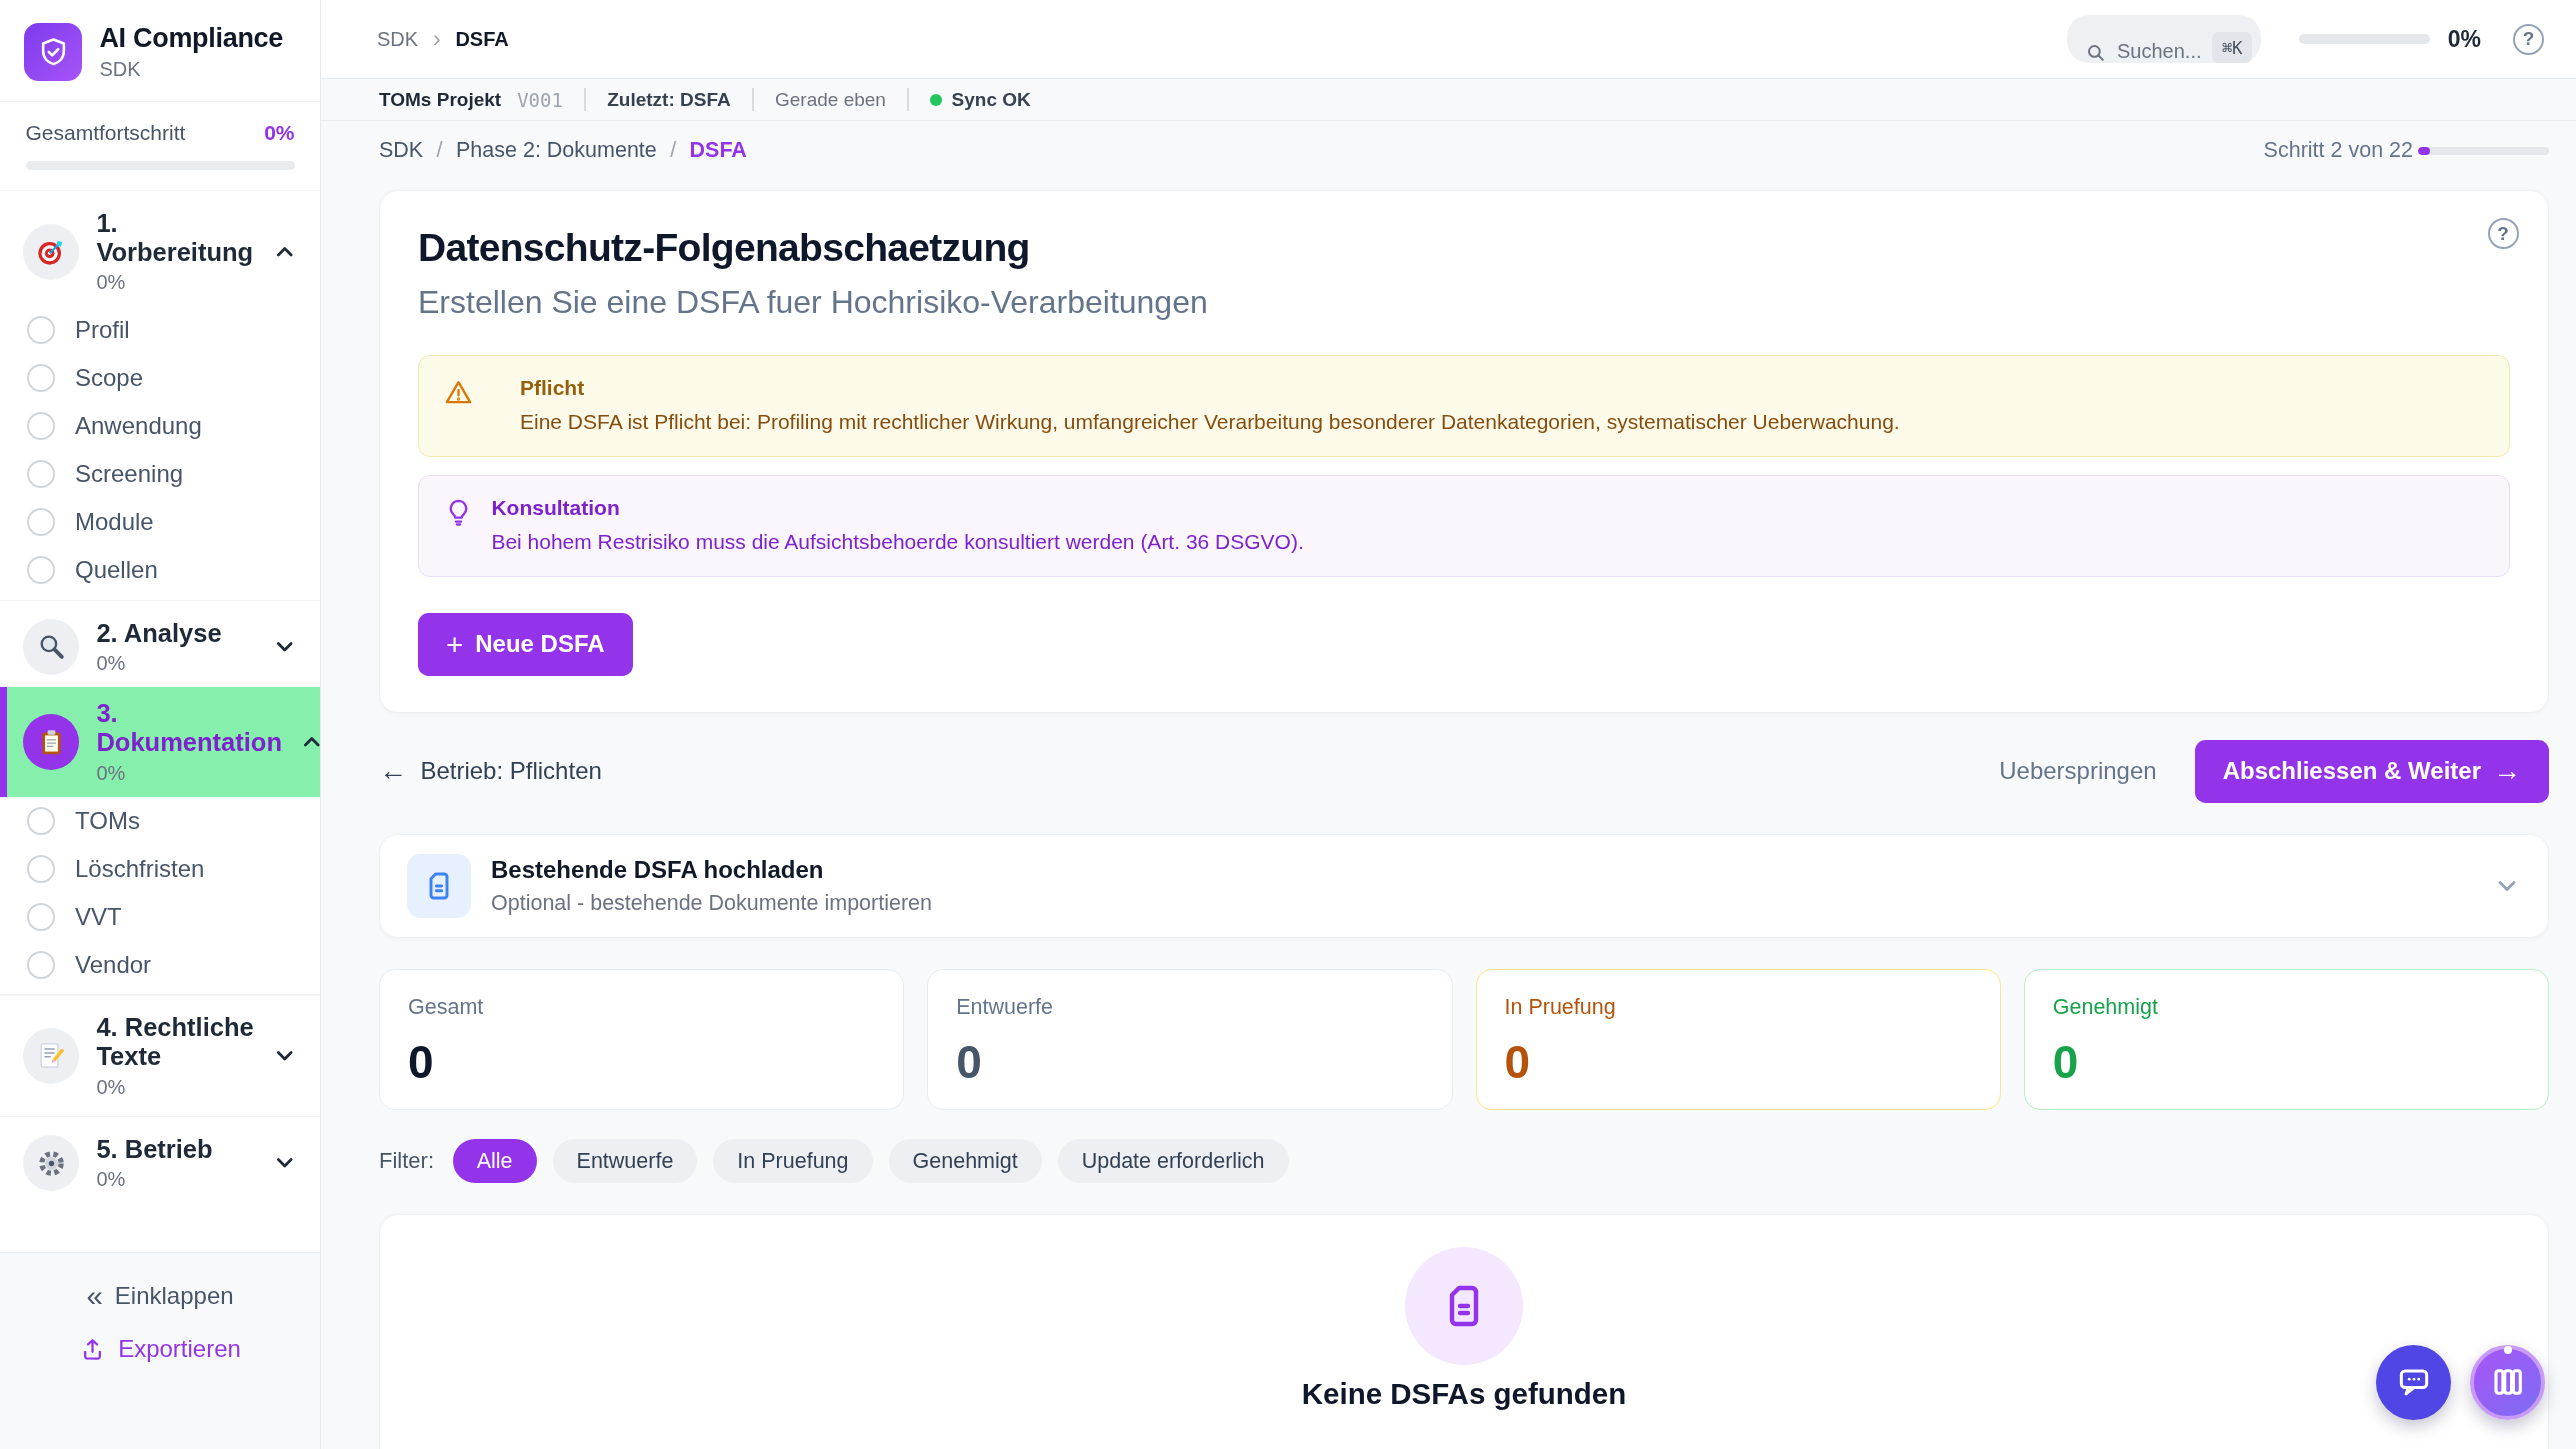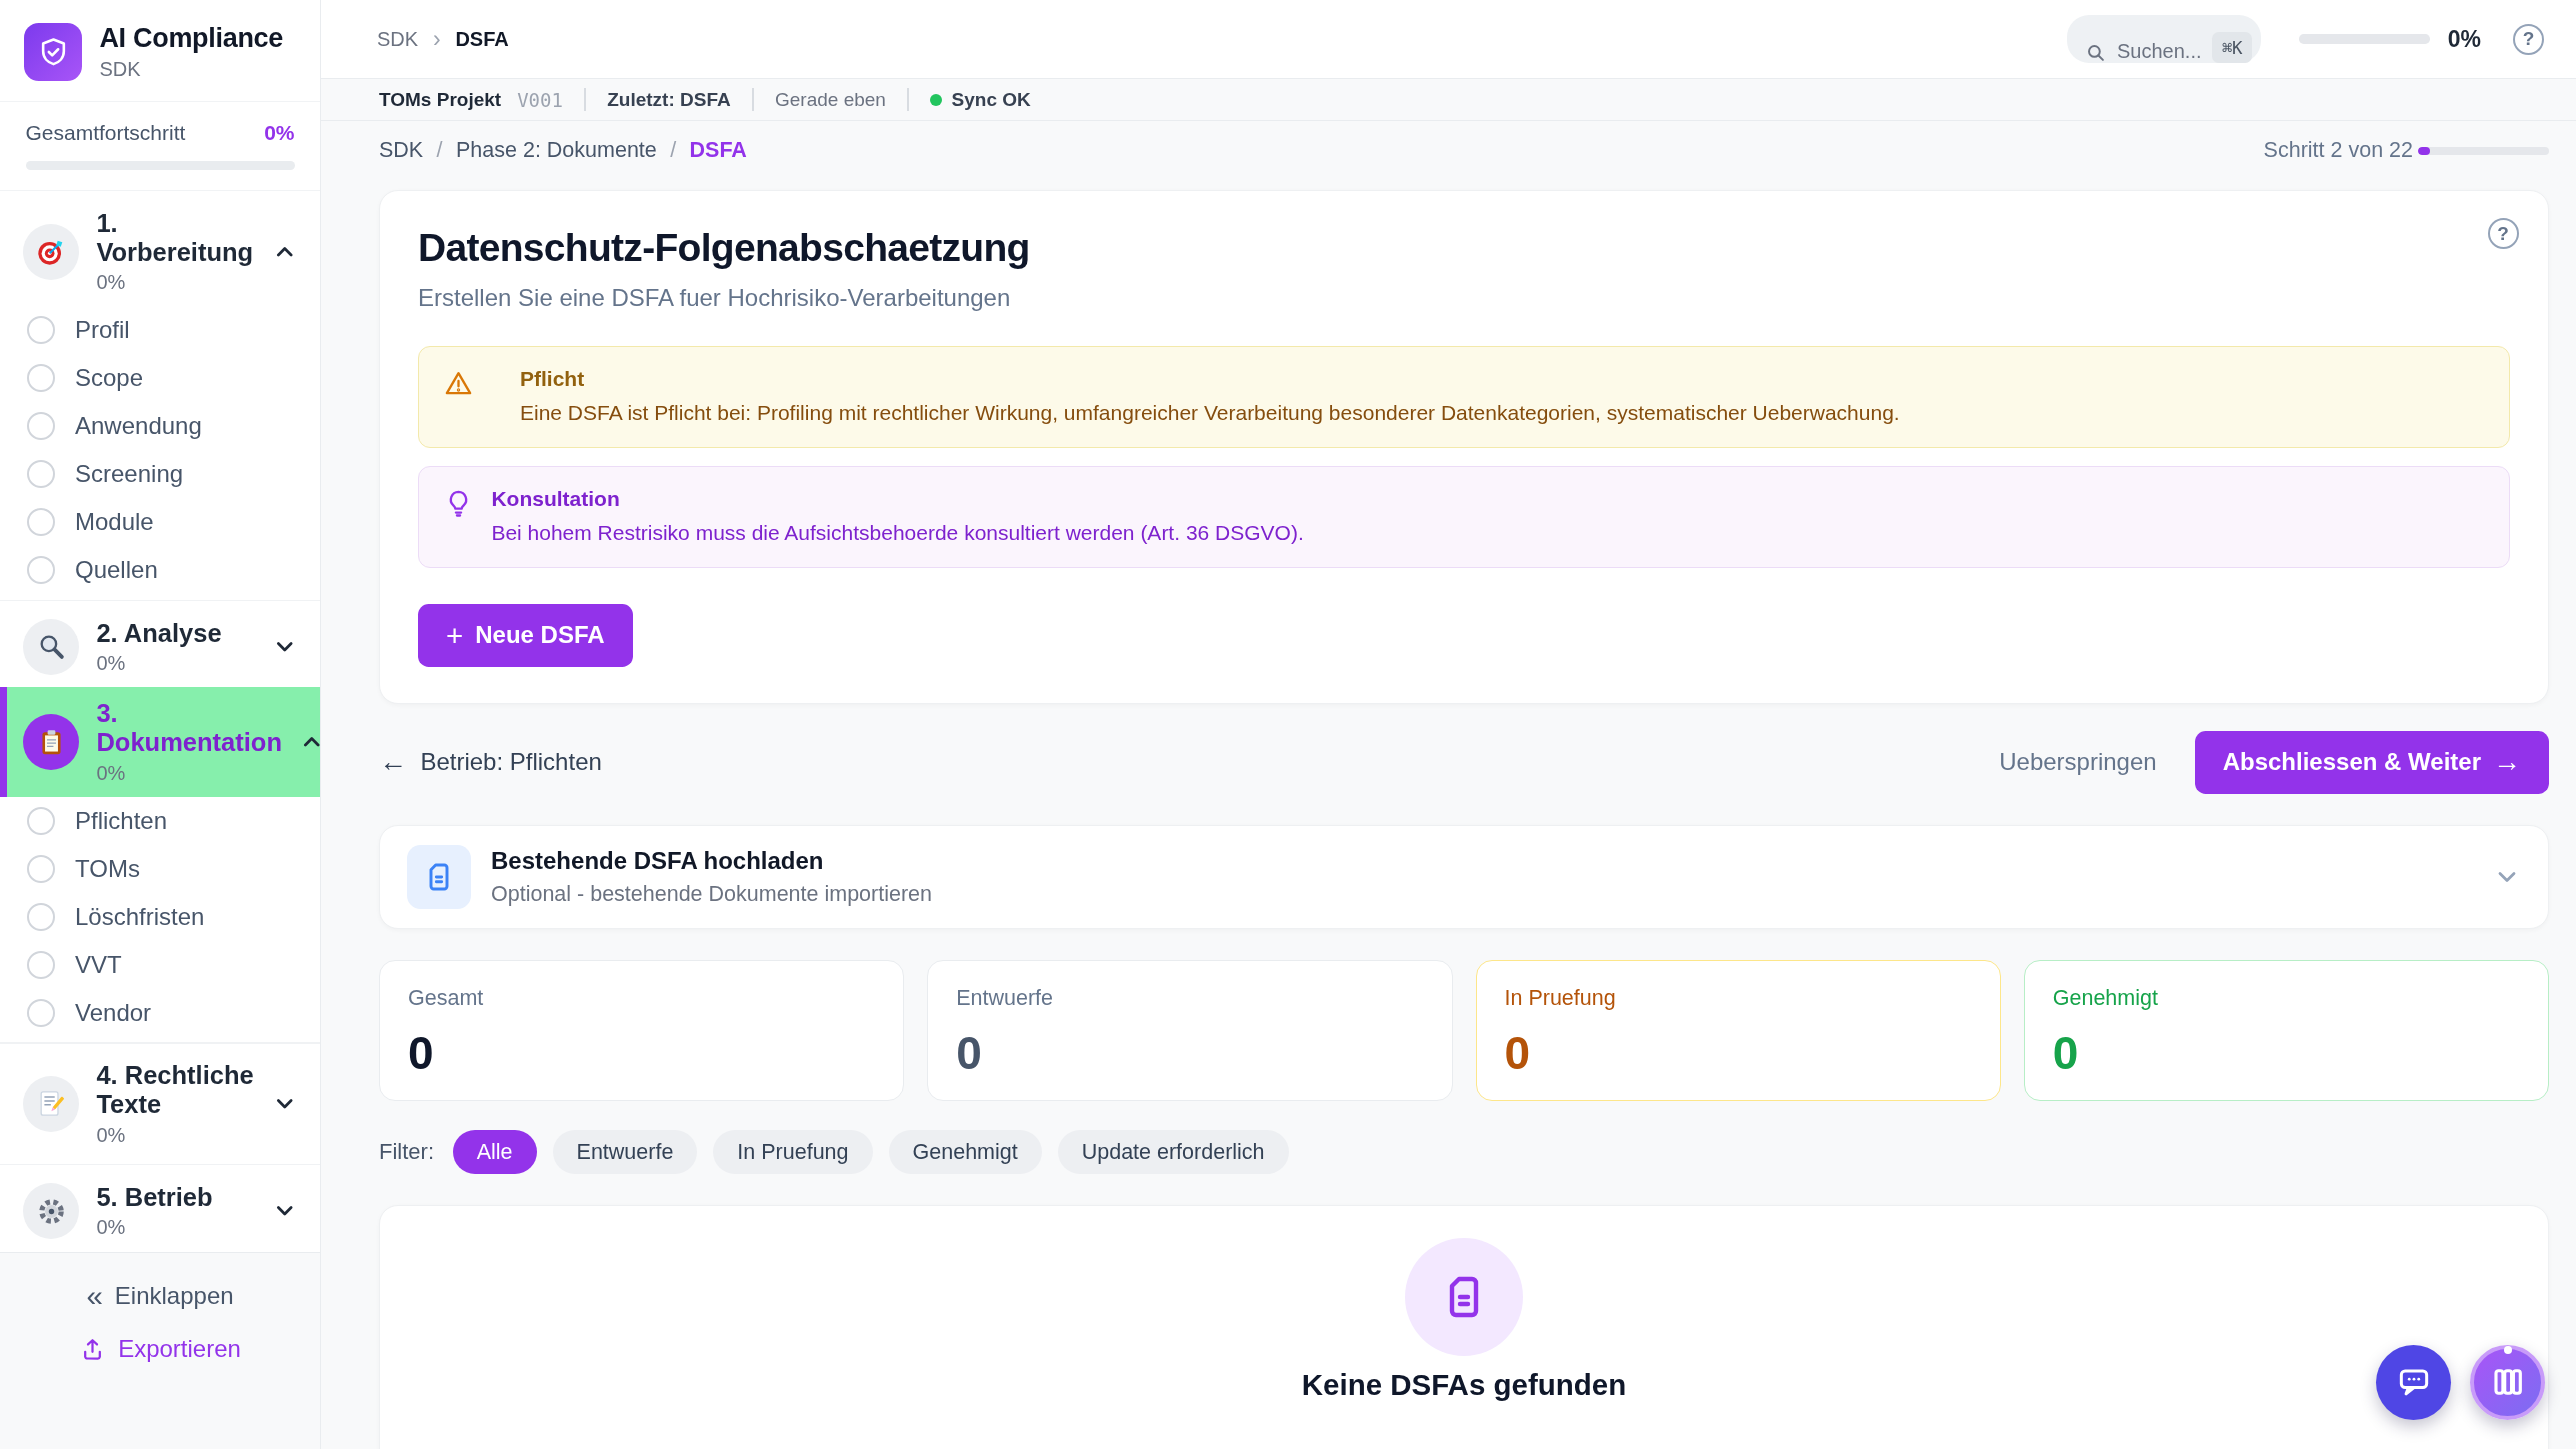--- a/index.html
+++ b/index.html
@@ -72,21 +72,21 @@
   .crumb-cur { color:#9333ea; font-weight:600; }
   .crumb-slash { color:#9ca3af; }
   .step-group { margin-left:auto; display:flex; align-items:center; gap:5px; }
   .step-label { font-size:21.5px; color:#64748b; }
   .step-bar { width:131px; height:8.7px; border-radius:4.7px; background:#e5e7eb; overflow:hidden; }
   .step-fill { width:9%; height:100%; border-radius:4.7px; background:#9333ea; }
 
   .card { background:#ffffff; border:1.3px solid #eef0f2; border-radius:19px; box-shadow:0 1.3px 4px rgba(15,23,42,0.03); }
   .main-card { margin-top:27px; padding:35px 38px 36px 38px; position:relative; }
   .page-title { font-size:39px; font-weight:800; color:#0f172a; letter-spacing:-0.7px; }
-  .page-sub { margin-top:13.4px; font-size:24px; color:#64748b; }
+  .page-sub { margin-top:13.4px; font-size:32px; color:#64748b; }
   .card-help { position:absolute; top:27px; right:29.5px; margin-left:0; }
 
   .note { border-radius:12px; padding:20px 24px; display:flex; gap:17.4px; align-items:flex-start; }
   .note-warning { margin-top:34px; background:#fdfae9; border:1.3px solid #f3e9ab;gap:46px; }
   .note-info { margin-top:17.4px; background:#fbf5fd; border:1.3px solid #ecdcf7; }
   .note-icon { flex:0 0 auto; margin-top:1.3px; }
   .note-title { font-size:21px; font-weight:700; }
   .note-text { font-size:21px; margin-top:8px; line-height:1.35; }
   .note-warning .note-title { color:#92610e; }
   .note-warning .note-text { color:#854d0e; }
@@ -247,24 +247,20 @@
       <div>
         <div class="sec-title">3. Dokumentation</div>
         <div class="sec-pct">0%</div>
       </div>
       <span class="sec-chev">
         <svg width="25.5" height="25.5" viewBox="0 0 24 24" fill="none" stroke="#1f2937" stroke-width="2.6" stroke-linecap="round" stroke-linejoin="round">
             <path d="M6 15l6-6 6 6"></path>
           </svg>
       </span>
     </div>
-    <div class="sub-item">
-        <span class="sub-dot"></span>
-        <span class="sub-label">Pflichten</span>
-      </div>
     <div class="sub-item">
         <span class="sub-dot"></span>
         <span class="sub-label">TOMs</span>
       </div>
     <div class="sub-item">
         <span class="sub-dot"></span>
         <span class="sub-label">Löschfristen</span>
       </div>
     <div class="sub-item">
         <span class="sub-dot"></span>

